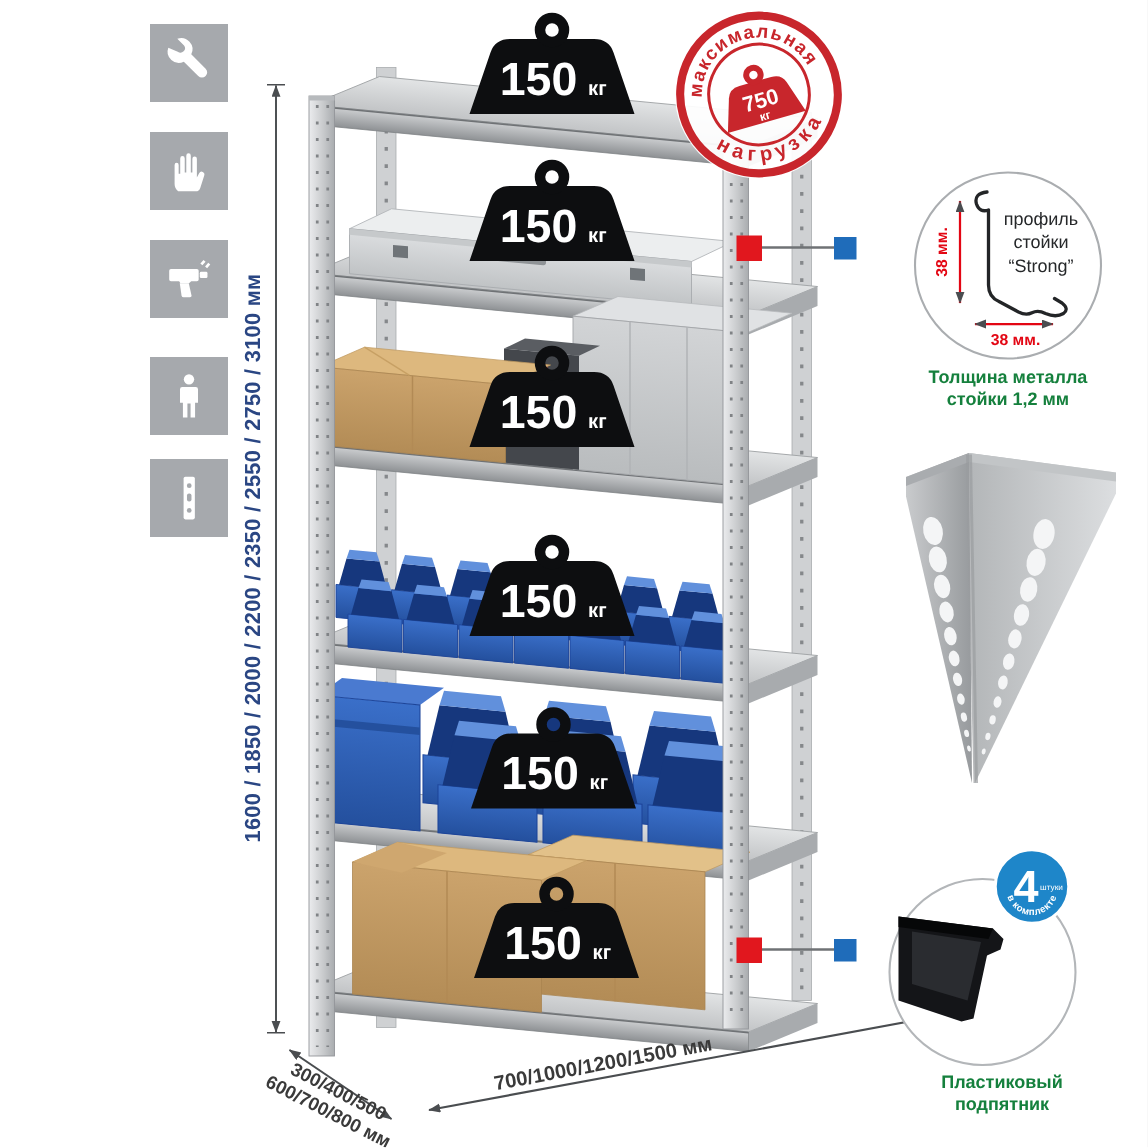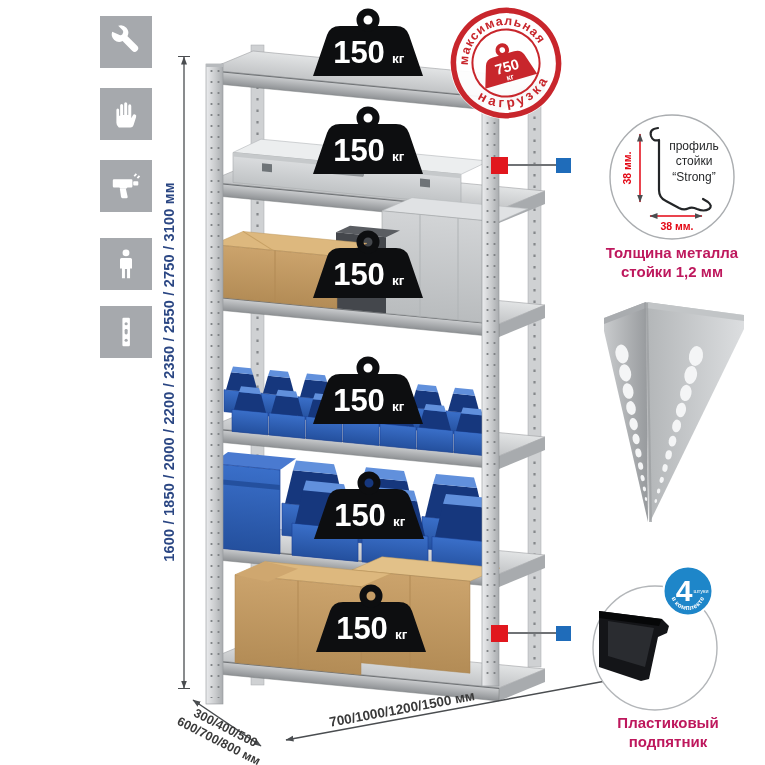--- a/index.html
+++ b/index.html
@@ -6,22 +6,22 @@
   #app{position:relative;width:765px;height:765px;background:#ffffff;overflow:hidden;
        font-family:"Liberation Sans","DejaVu Sans",sans-serif;border-right:2px solid #e2e2e2;}
   .icon-col{position:absolute;left:100px;top:0;width:52px;}
   .icon-sq{position:absolute;left:0;width:52px;height:52px;background:#a6a9ad;
            display:flex;align-items:center;justify-content:center;}
   .icon-sq svg{width:36px;height:36px;}
   #scene{position:absolute;left:0;top:0;}
   .ovl{position:absolute;color:#1b2742;}
   .h-label{left:169px;top:372px;transform:translate(-50%,-50%) rotate(-90deg);
            white-space:nowrap;font-weight:bold;font-size:14.5px;color:#2a4683;letter-spacing:.2px;}
-  .cap{width:160px;text-align:center;font-weight:bold;font-size:15px;line-height:1.25;
-       color:#be185d;white-space:pre-line;}
+  .cap{width:160px;text-align:center;font-weight:bold;font-size:12px;line-height:1.25;
+       color:#15803d;white-space:pre-line;}
   .cap-profile{left:592px;top:244px;}
   .cap-foot{left:588px;top:714px;}
   .dim{font-weight:bold;color:#3a3a3a;white-space:pre-line;text-align:center;}
   .d-depth{left:222px;top:735px;transform:translate(-50%,-50%) rotate(27deg);font-size:12.5px;line-height:1.2;}
   .d-width{left:402px;top:709px;transform:translate(-50%,-50%) rotate(-10.5deg);font-size:13.5px;white-space:nowrap;}
   svg text{font-family:"Liberation Sans","DejaVu Sans",sans-serif;}
 </style>
 </head>
 <body>
 

